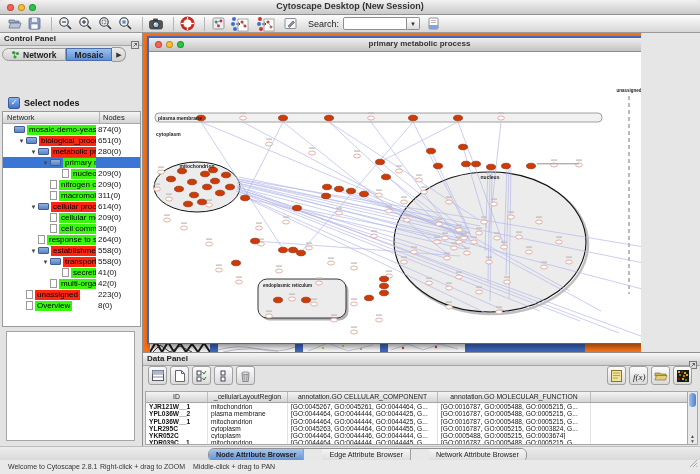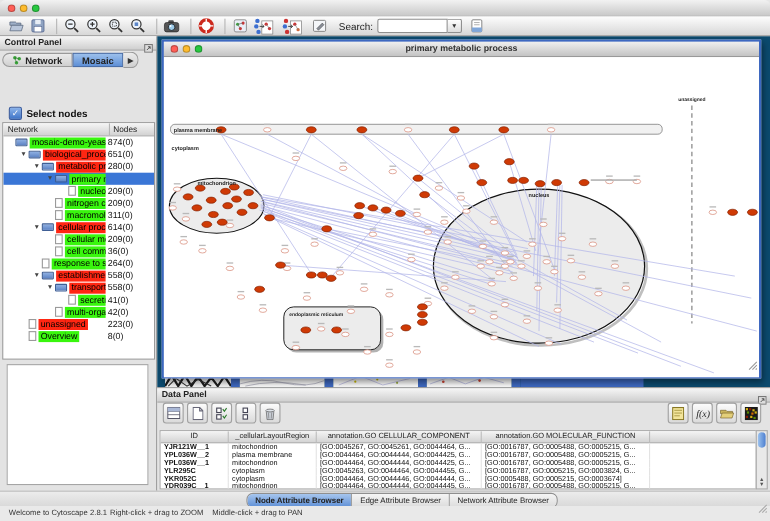--- a/index.html
+++ b/index.html
@@ -65,21 +65,21 @@
   .tw-folder{width:11px;height:7px;background:linear-gradient(#8fb0e2,#5d83c4);border:1px solid #3f5f95;
     border-radius:1px;flex:none;margin-right:2px;box-sizing:border-box;}
   .tw-file{width:7px;height:9px;background:#fff;border:1px solid #9a9a9a;flex:none;margin-right:2px;box-sizing:border-box;}
   .tw-label{padding:0 2px;line-height:10px;overflow:hidden;text-overflow:clip;color:#000;}
   .bg-green{background:#39f60e;}
   .bg-red{background:#ff2612;}
   .tw-count{margin-left:auto;width:42px;flex:none;color:#111;padding-left:2px;}
   .selected .tw-count{color:#fff;margin-top:21px;}
   .birdseye{position:absolute;left:6px;top:298px;width:129px;height:110px;background:#fff;border:1px solid #a5a5a5;box-sizing:border-box;}
   
-  .desktop{position:absolute;left:143px;top:33px;width:557px;height:319px;background:#0c4a6e;overflow:hidden;}
+  .desktop{position:absolute;left:143px;top:33px;width:498px;height:319px;background:#f97316;overflow:hidden;}
   .fragments{position:absolute;left:7px;top:306px;height:13px;width:440px;z-index:1;display:flex;}
   .frag-dark{width:60px;background:#f4f4f4;position:relative;overflow:hidden;}
   .frag-bar{width:8px;background:#3e68c0;}
   .frag-sliver{width:77px;background:#fbfbfb;position:relative;overflow:hidden;}
   .frag-blue{width:112px;background:#3e68c0;}
   .net-window{position:absolute;left:4px;top:3px;width:545px;height:308px;z-index:2;
     border:2px solid #3e68c0;box-sizing:border-box;background:#fff;box-shadow:2px 3px 6px rgba(0,0,0,.45);}
   .net-titlebar{height:13px;background:linear-gradient(#efefef,#c3c3c3);border-bottom:1px solid #8e8e8e;position:relative;}
   .net-titlebar .nt-title{position:absolute;left:0;right:0;top:1px;text-align:center;font-size:8px;font-weight:bold;color:#333;}
   .net-lights{position:absolute;left:6px;top:3px;display:flex;gap:4px;}
@@ -100,37 +100,38 @@
   .dt-row{display:flex;height:7.3px;}
   .dt-cell{font-size:6.6px;color:#111;line-height:7.3px;padding-left:3px;border-right:1px solid #e3e3e3;
     overflow:hidden;white-space:nowrap;box-sizing:border-box;}
   .dt-cell.id{font-weight:bold;}
   .dscroll{position:absolute;right:2px;top:38px;width:11px;height:54px;background:#e9e9e9;border:1px solid #a8a8a8;box-sizing:border-box;}
   .dthumb{position:absolute;left:1px;top:1px;width:7px;height:14px;border-radius:4px;
     background:linear-gradient(90deg,#9cc2ee,#4d7fd0);}
   .darrows{position:absolute;left:0;bottom:0;width:9px;font-size:5px;color:#555;text-align:center;line-height:5px;}
   
   .bottom-bar{position:absolute;left:0;top:446px;width:700px;height:14px;background:linear-gradient(#ececec,#d8d8d8);border-top:1px solid #bdbdbd;}
-  .seg-tabs{position:absolute;left:224px;top:1px;display:flex;height:12px;border:1px solid #8f8f8f;border-radius:6px;overflow:hidden;background:#e8e8e8;}
+  .seg-tabs{position:absolute;left:208px;top:1px;display:flex;height:12px;border:1px solid #8f8f8f;border-radius:6px;overflow:hidden;background:#e8e8e8;gap:18px;}
   .seg-tab{font-size:7.2px;color:#222;padding:0 7px;line-height:11px;border-right:1px solid #9f9f9f;background:linear-gradient(#f5f5f5,#dcdcdc);}
   .seg-tab:last-child{border-right:none;}
   .seg-tab.selected{background:linear-gradient(#a7c6ee,#5e8fd6);font-weight:bold;}
   .statusbar{position:absolute;left:0;top:460px;width:700px;height:14px;background:#e9e9e9;}
   .status-item{position:absolute;top:3px;font-size:7px;color:#333;}
   .grip{position:absolute;right:2px;bottom:2px;}
 </style>
 </head>
 <body>
 
 <div class="titlebar">
   <div class="lights">
     <div class="light red"></div>
     <div class="light yellow"></div>
     <div class="light green"></div>
   </div>
+  <div class="title">Cytoscape Desktop (New Session)</div>
 </div>
 
 <div class="toolbar">
   <div class="tb-icon">
     <svg width="15" height="15">
         <path d="M2 4 h5 l1 1 h4 v2 H2 Z" fill="#9fb0c8" stroke="#5a6880" stroke-width=".7"></path>
         <path d="M2 12 L3.5 7 H14 L12.5 12 Z" fill="#b9c6da" stroke="#5a6880" stroke-width=".7"></path>
       </svg>
   </div>
   <div class="tb-icon">

